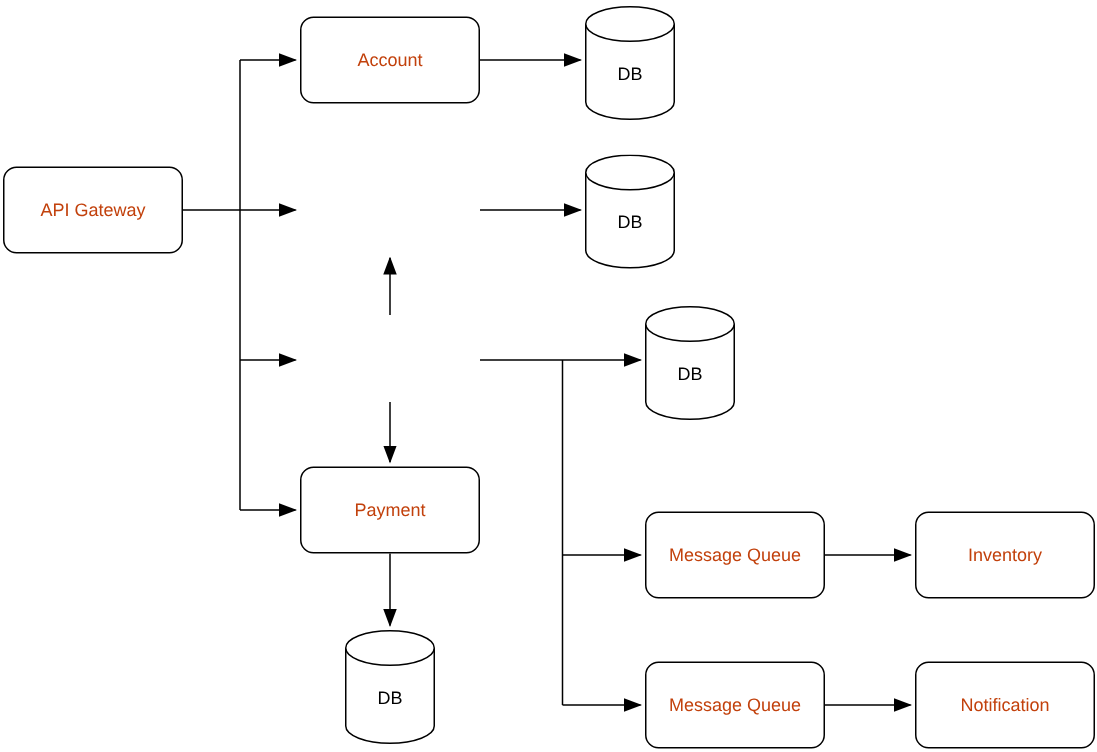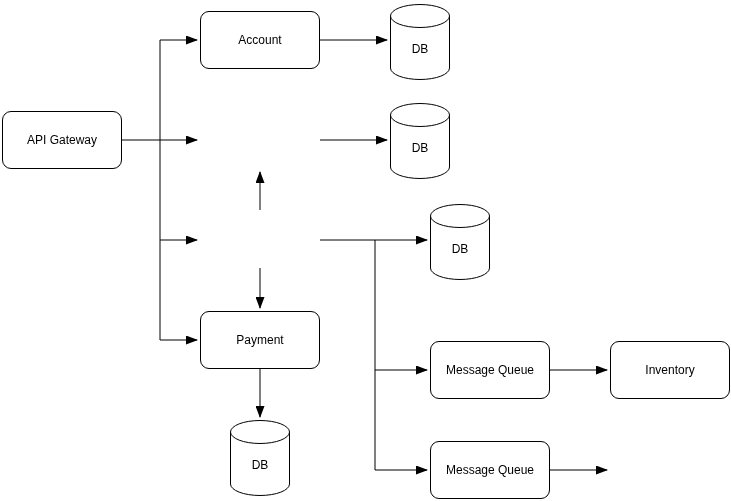--- a/index.html
+++ b/index.html
@@ -27,21 +27,21 @@
     box-sizing: border-box;
     width: 120px;
     height: 58px;
     background: #ffffff;
     border: 1px solid #000000;
     border-radius: 9px;
     display: flex;
     align-items: center;
     justify-content: center;
     font-size: 12px;
-    color: #000000;
+    color: #c2410c;
     text-align: center;
   }
   .db {
     position: absolute;
     width: 60px;
     height: 78px;
   }
   .db svg {
     position: absolute;
     left: 0;
@@ -112,20 +112,23 @@
   </div>
 
   <div class="node" style="left:610px; top:341px;">
     <span>Inventory</span>
   </div>
 
   <div class="node" style="left:430px; top:441px;">
     <span>Message Queue</span>
   </div>
 
+  <div class="node" style="left:610px; top:441px;">
+    <span>Notification</span>
+  </div>
 
   <div class="db" style="left:390px; top:4px;">
     <svg width="60" height="78" viewBox="0 0 60 78">
       <path d="M0.5,12 V64 A29.5,11.5 0 0 0 59.5,64 V12" fill="#ffffff" stroke="#000000"></path>
       <ellipse cx="30" cy="12" rx="29.5" ry="11.5" fill="#ffffff" stroke="#000000"></ellipse>
     </svg>
     <span class="db-label">DB</span>
   </div>
 
   <div class="db" style="left:390px; top:103px;">

